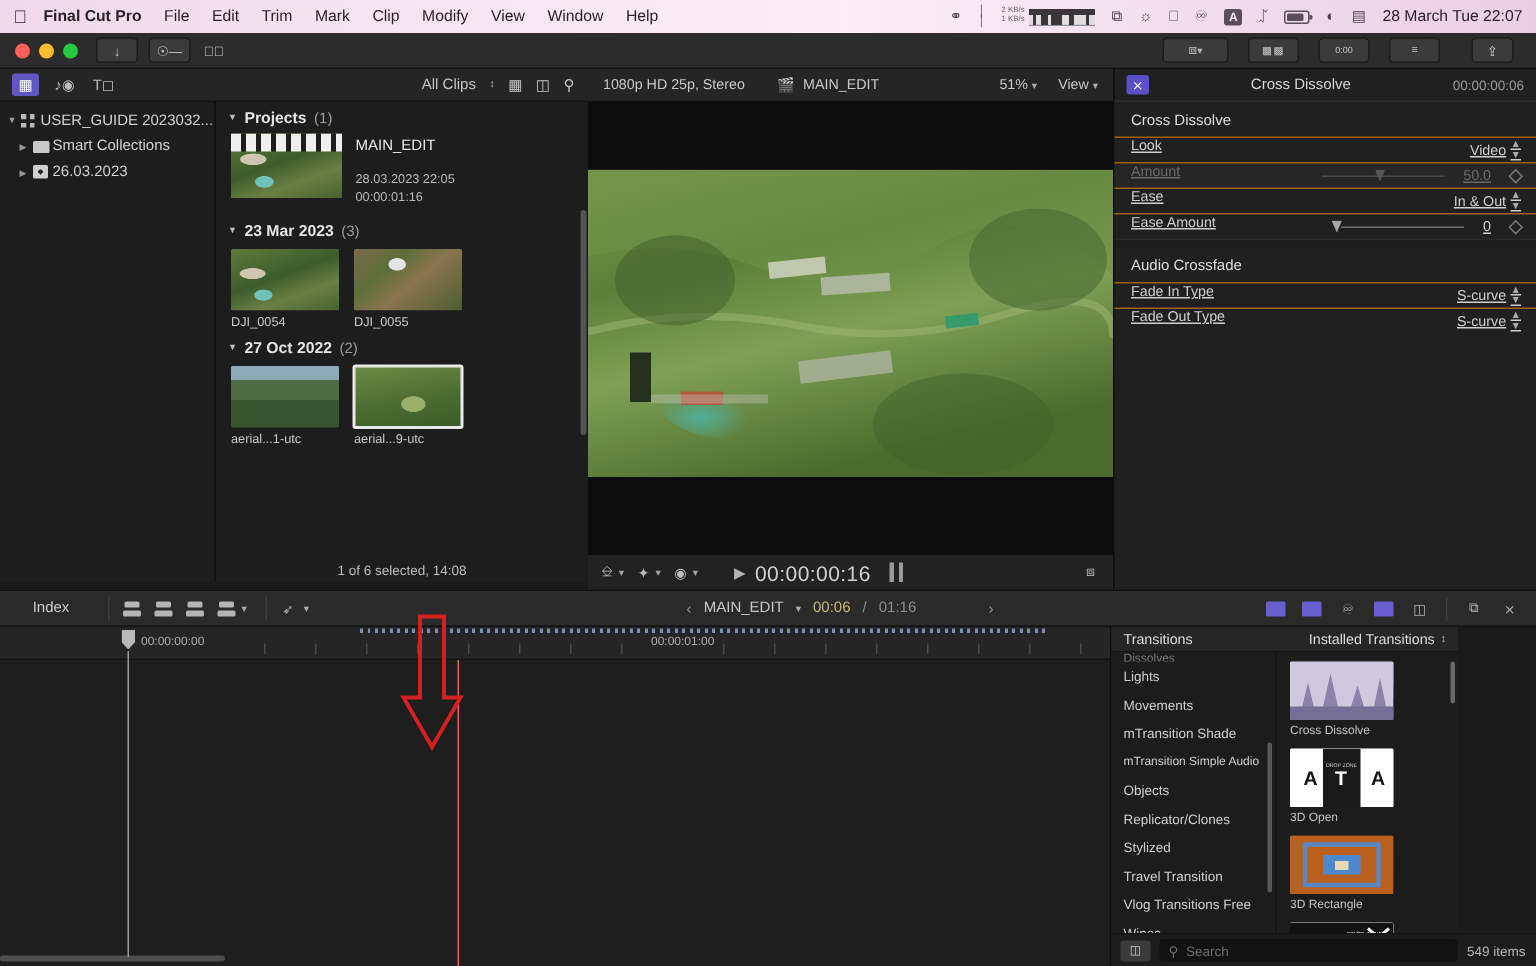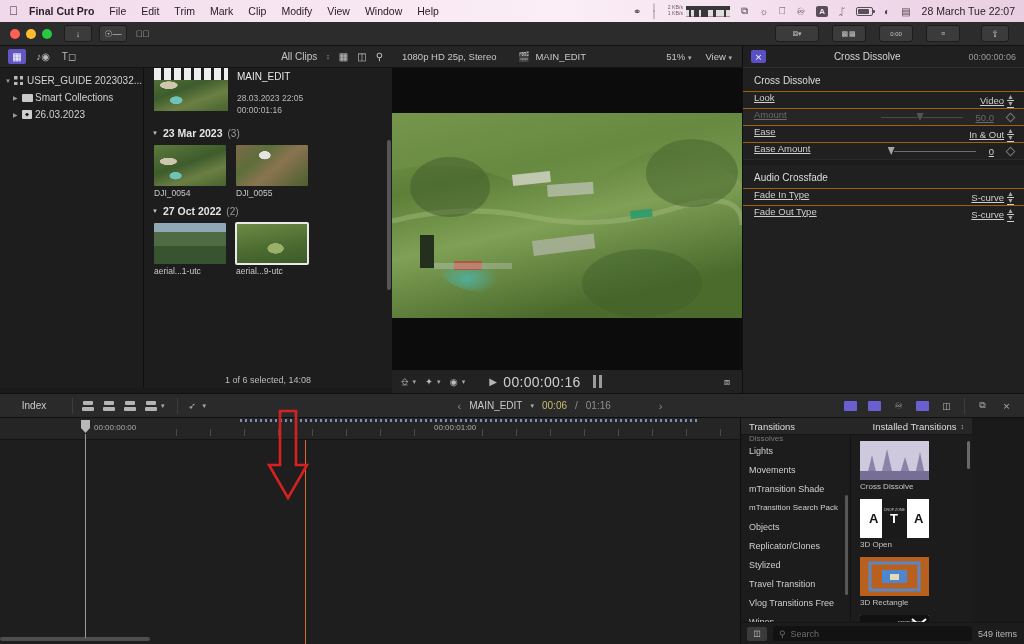--- a/index.html
+++ b/index.html
@@ -303,20 +303,25 @@
     <span class="tri">▶</span>
     <span class="ic">
         <span class="lib-ic-evt"></span>
       </span>
     <span>26.03.2023</span>
   </div>
 </div>
 
 <div id="browser">
 
+  <div class="grp-hdr">
+    <span class="tri">▼</span>
+    <span>Projects</span>
+    <span class="cnt">(1)</span>
+  </div>
 
   <div class="projrow">
     <div class="projthumb art-hill">
       <div class="filmstrip"></div>
     </div>
     <div class="proj-meta">
       <div class="nm">MAIN_EDIT</div>
       <div class="sub">28.03.2023 22:05</div>
       <div class="sub">00:00:01:16</div>
     </div>
@@ -582,21 +587,21 @@
       <span>Installed Transitions</span>
       <span class="carat">↕</span>
     </span>
   </div>
 
   <div id="transcats">
     <div class="tcat clip">Dissolves</div>
     <div class="tcat">Lights</div>
     <div class="tcat">Movements</div>
     <div class="tcat">mTransition Shade</div>
-    <div class="tcat" style="font-size:8px;">mTransition Search Pack</div>
+    <div class="tcat" style="font-size:8px;">mTransition Simple Audio</div>
     <div class="tcat">Objects</div>
     <div class="tcat">Replicator/Clones</div>
     <div class="tcat">Stylized</div>
     <div class="tcat">Travel Transition</div>
     <div class="tcat">Vlog Transitions Free</div>
     <div class="tcat">Wipes</div>
     <div id="catscroll"></div>
   </div>
 
   <div id="transgrid">

